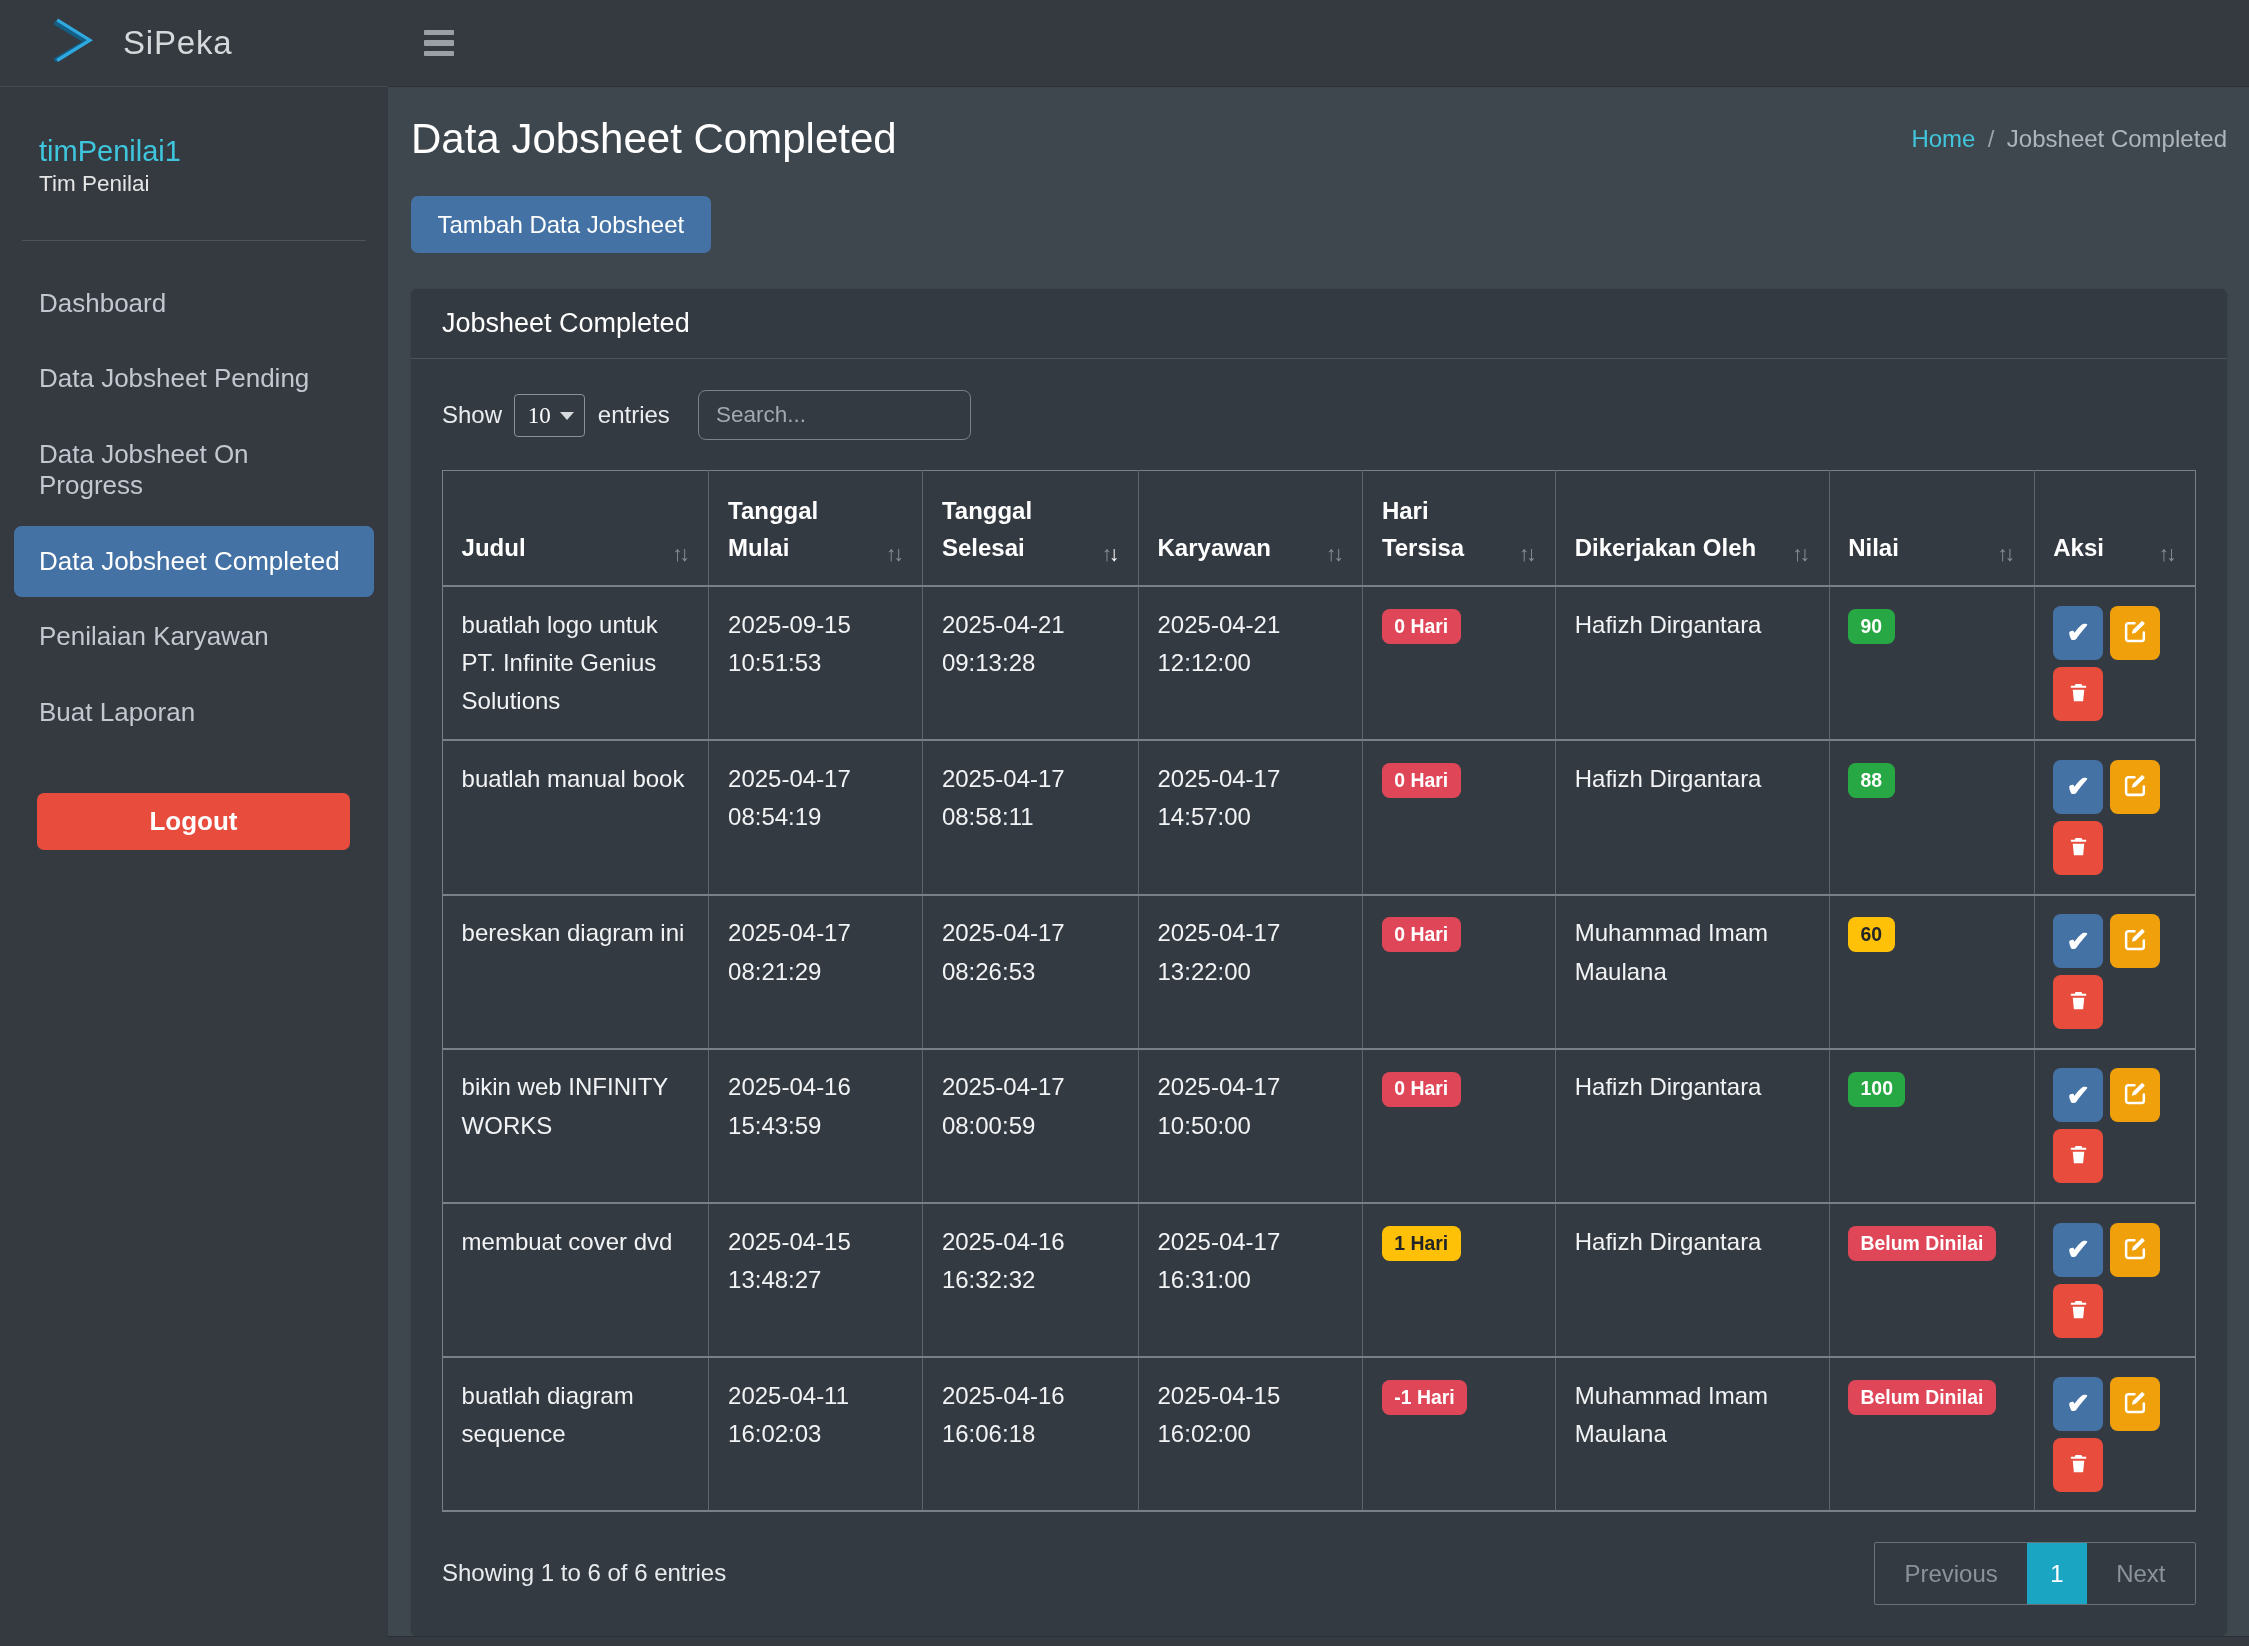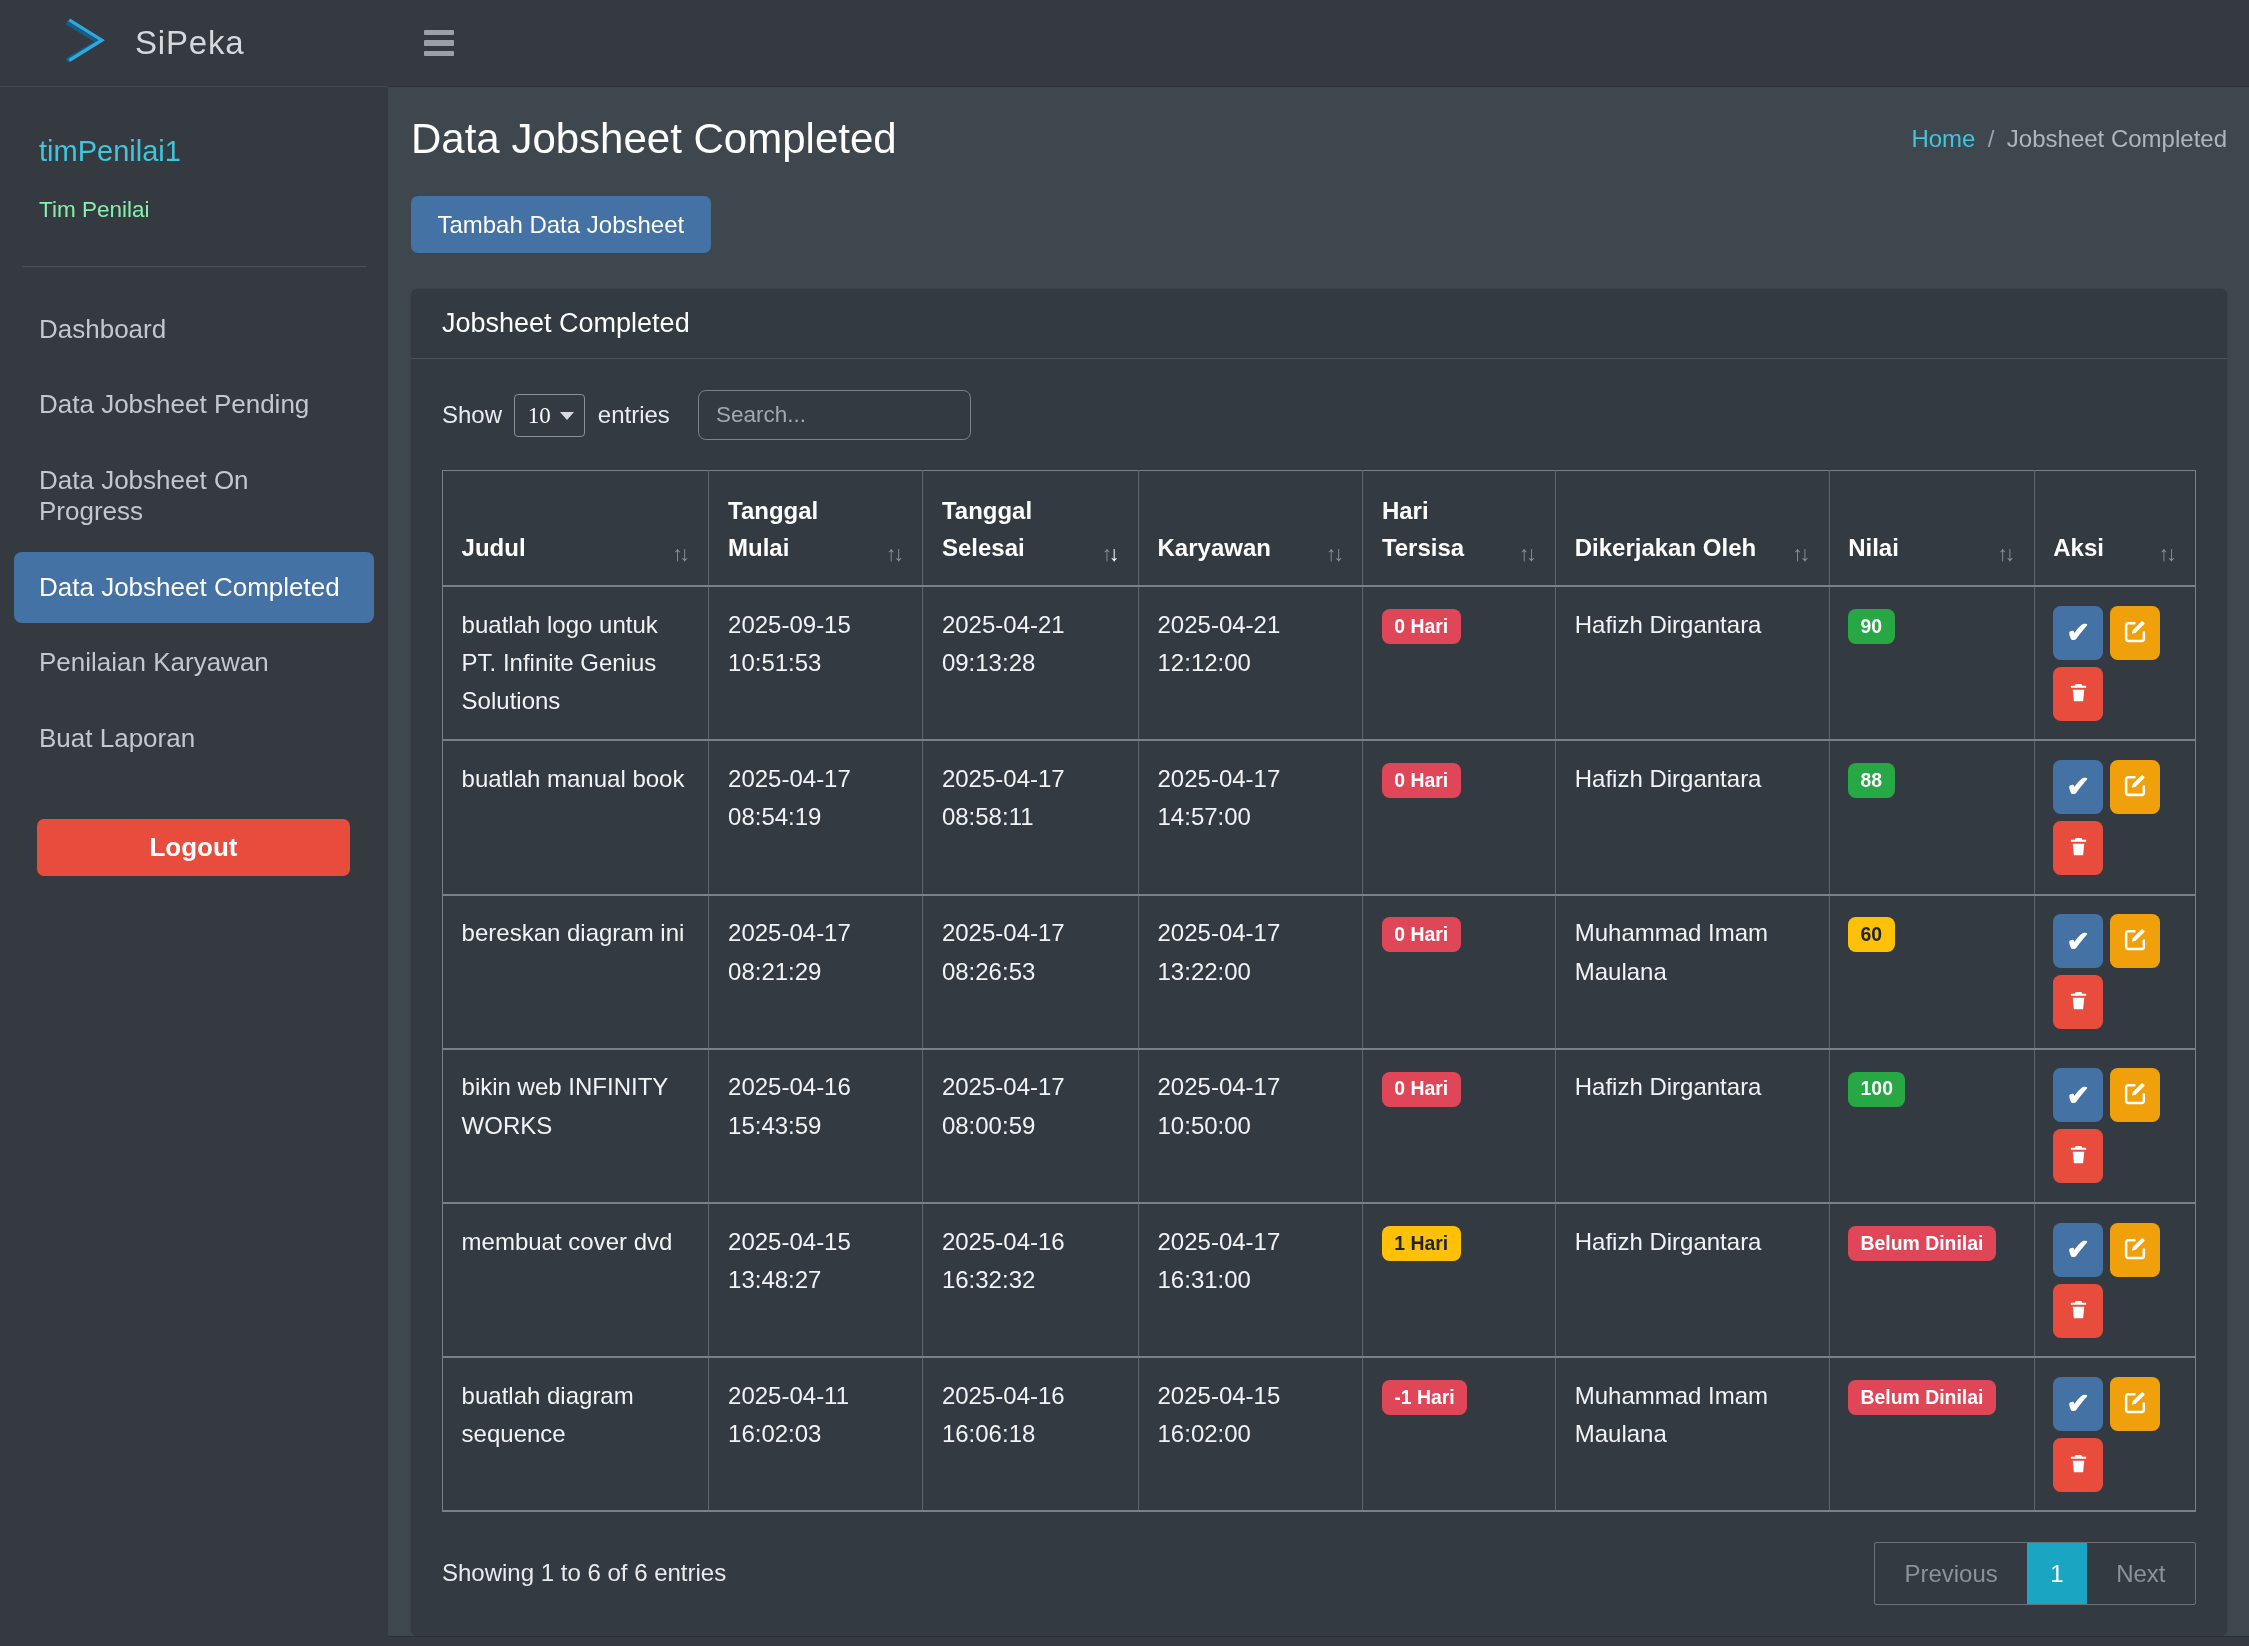--- a/index.html
+++ b/index.html
@@ -3,25 +3,25 @@
 <meta charset="utf-8">
 <style>
   * { box-sizing: border-box; margin: 0; padding: 0; }
   html,body { width: 2250px; height: 1647px; background: #3f474e;
     font-family: "Liberation Sans", sans-serif; color: #e9ecef; overflow: hidden; }
   .app { display: flex; width: 100%; height: 100%; }
 
   
   .sidebar { width: 388px; flex-shrink: 0; background: #343a40; display: flex; flex-direction: column; }
   .brand { height: 87px; display: flex; align-items: center; gap: 20px;
-    padding-left: 56px; border-bottom: 0.8px solid #42494f; }
+    padding-left: 44px; border-bottom: 0.8px solid #42494f; }
   .brand-text { font-size: 33px; color: #d6d9dc; letter-spacing: 0.8px; }
   .user-block { padding: 48px 0 0 39px; }
   .user-name { font-size: 29px; color: #3fc6dd; }
-  .user-role { font-size: 22.5px; color: #86efac; margin-top: 29px; }
+  .user-role { font-size: 22.5px; color: #e5e5e5; margin-top: 3px; }
   .sidebar-divider { border: none; border-top: 0.8px solid #4b545c; margin: 43px 22px 0 22px; }
   .nav { margin-top: 22px; }
   .nav-item { font-size: 26px; color: #c2c7d0; padding: 20px 25px; margin: 4.7px 14px;
     border-radius: 7.8px; cursor: pointer; }
   .nav-item.active { background: #4472a4; color: #ffffff; }
   .logout-btn { display: block; margin: 40px 37px 0 37px; background: #e74c3c; color: #fff;
     border: none; border-radius: 7px; height: 57px; font-size: 26px;
     font-family: inherit; font-weight: bold; cursor: pointer; width: calc(100% - 75px); }
 
   

